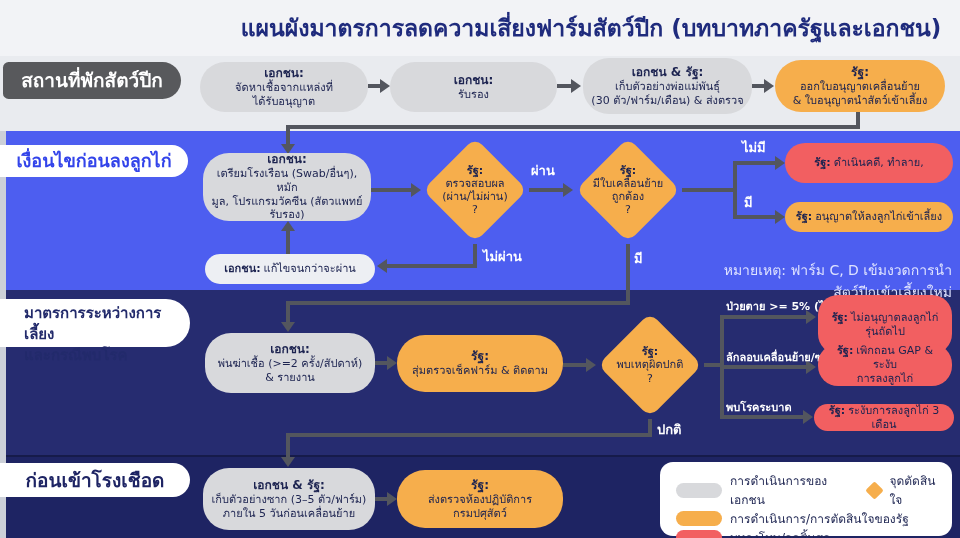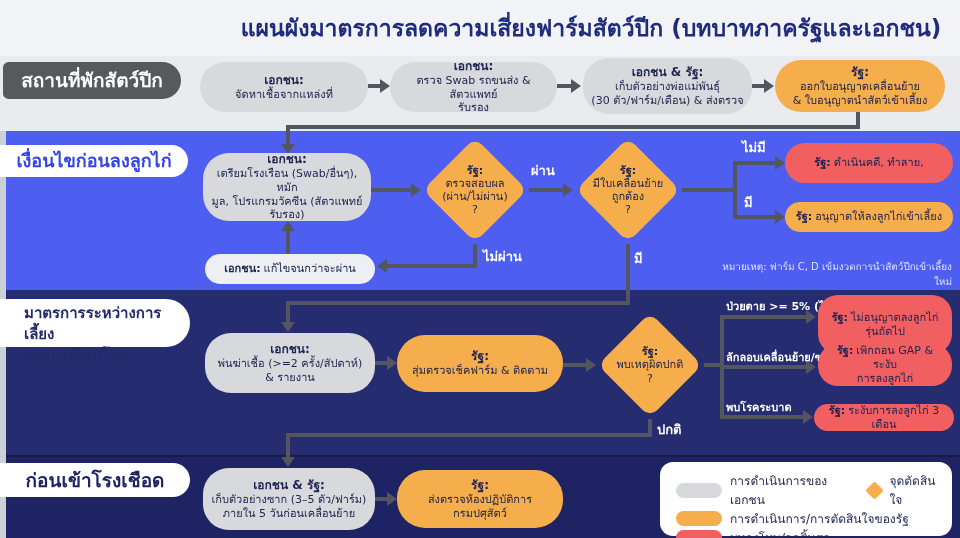--- a/index.html
+++ b/index.html
@@ -50,21 +50,21 @@
   .lh{position:absolute;height:4px;background:#53565e;}
   .lv{position:absolute;width:4px;background:#53565e;}
   .ar{position:absolute;width:0;height:0;border:7px solid transparent;}
   .ar.r{border-left:10px solid #53565e;border-right:0;}
   .ar.l{border-right:10px solid #53565e;border-left:0;}
   .ar.d{border-top:10px solid #53565e;border-bottom:0;}
   .ar.u{border-bottom:10px solid #53565e;border-top:0;}
 
   .elabel{position:absolute;color:#fff;font-weight:bold;font-size:13px;}
   .elabel.sm{font-size:11px;}
-  .note{position:absolute;left:710px;top:259px;width:242px;text-align:right;font-size:10px;color:#dfe3ff;}
+  .note{position:absolute;left:710px;top:259px;width:242px;text-align:right;font-size:14px;color:#dfe3ff;}
 
   
   .legend{position:absolute;left:660px;top:462px;width:292px;height:74px;background:#fff;border-radius:13px;
           box-sizing:border-box;padding:9px 8px 6px 16px;display:flex;flex-direction:column;justify-content:space-between;}
   .lrow{display:flex;align-items:center;font-size:12px;color:#1c2350;}
   .sw{width:46px;height:15px;border-radius:8px;margin-right:8px;flex:none;}
   .sw.g{background:#d8d9dc;}
   .sw.o{background:#f6ae4c;}
   .sw.rd{background:#f25f61;}
   .dsw{width:13px;height:13px;background:#f6ae4c;transform:rotate(45deg);margin:0 8px 0 16px;flex:none;border-radius:2px;}
@@ -86,24 +86,24 @@
   <div class="pill pill2">เงื่อนไขก่อนลงลูกไก่</div>
   <div class="pill pill3">
     <div>มาตรการระหว่างการเลี้ยง</div>
     <div>และกรณีพบโรค</div>
   </div>
   <div class="pill pill4">ก่อนเข้าโรงเชือด</div>
 
   <div class="node gray" style="left:200px;top:62px;width:168px;height:50px;">
     <span class="actor">เอกชน:</span>
     <span>จัดหาเชื้อจากแหล่งที่</span>
+    <span>ได้รับอนุญาต</span>
   </div>
   <div class="node gray" style="left:390px;top:62px;width:167px;height:50px;">
     <span class="actor">เอกชน:</span>
-    <span>ตรวจ Swab รถขนส่ง &amp; สัตวแพทย์</span>
     <span>รับรอง</span>
   </div>
   <div class="node gray" style="left:583px;top:58px;width:169px;height:56px;">
     <span class="actor">เอกชน &amp; รัฐ:</span>
     <span>เก็บตัวอย่างพ่อแม่พันธุ์</span>
     <span>(30 ตัว/ฟาร์ม/เดือน) &amp; ส่งตรวจ</span>
   </div>
   <div class="node orange" style="left:775px;top:60px;width:170px;height:52px;">
     <span class="actor">รัฐ:</span>
     <span>ออกใบอนุญาตเคลื่อนย้าย</span>

